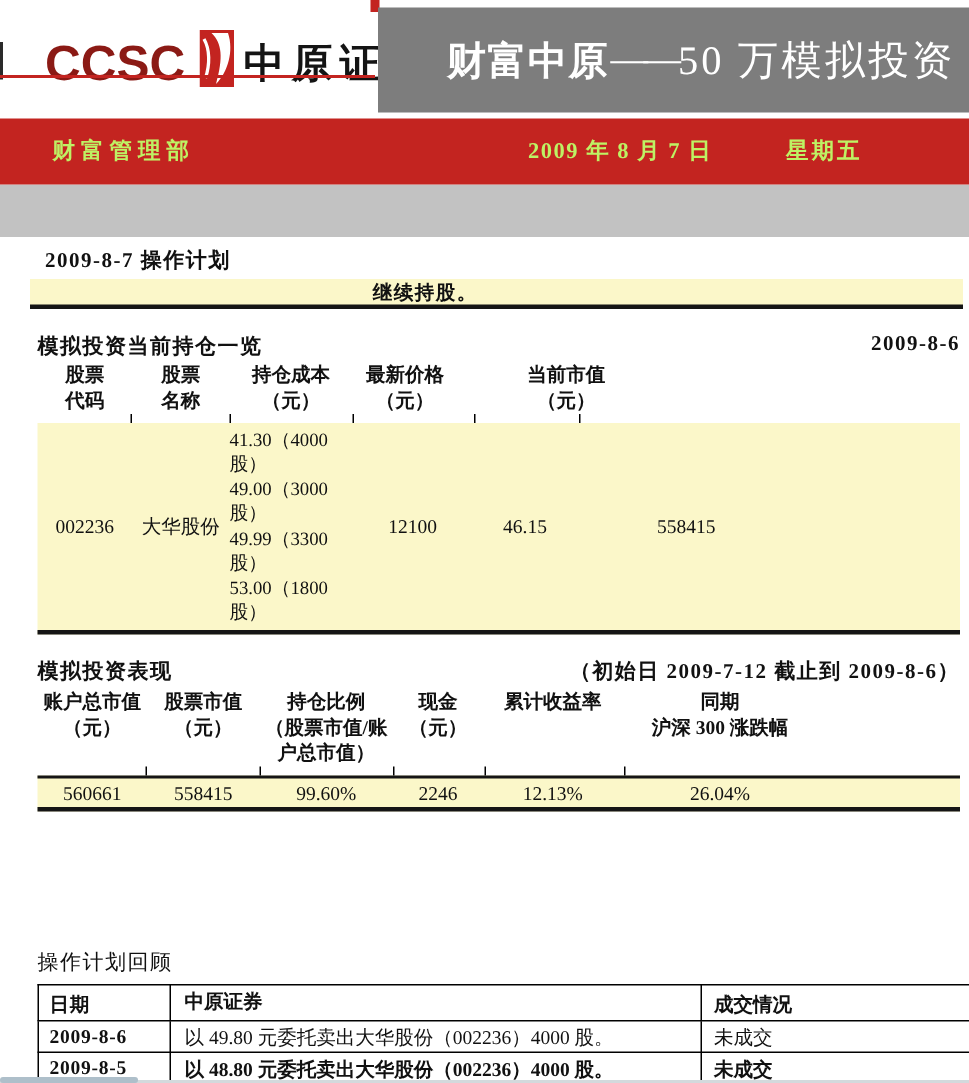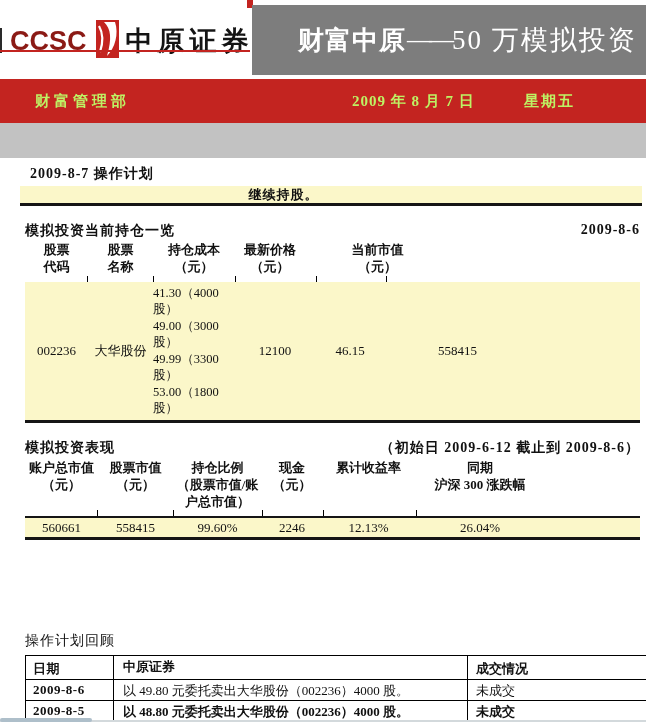--- a/index.html
+++ b/index.html
@@ -8,21 +8,21 @@
     background:#ffffff; font-family:"Liberation Serif","DejaVu Serif",serif;
     color:#111;
   }
 
   
   .top-area { position:relative; height:79px; background:#fff; }
   .left-mark { position:absolute; top:28px; left:0; width:2px; height:25px; background:#2a2a2a; }
   .red-sliver { position:absolute; top:0; left:247px; width:6px; height:8px; background:#c32420; }
   .logo-block { position:absolute; top:20px; left:10px; display:flex; align-items:center; }
   .ccsc-text { font-family:"Liberation Sans","DejaVu Sans",sans-serif; font-weight:bold;
-               font-size:27px; color:#8b1a15; letter-spacing:0; }
+               font-size:33px; color:#8b1a15; letter-spacing:0;margin-left:20px; }
   .logo-mark { margin:0 7px 0 9px; display:block; }
   .brand-name { font-weight:bold; font-size:27px; color:#141414; letter-spacing:5px; }
   .brand-underline { position:absolute; top:50px; left:0; width:250px; height:2px; background:#c32420; }
   .gray-banner { position:absolute; top:5px; left:252px; right:0; height:70px; background:#7d7d7d;
                  color:#fff; display:flex; align-items:center; padding-left:46px; box-sizing:border-box; }
   .gb-bold { font-weight:bold; font-size:26px; letter-spacing:1px; }
   .gb-dash { font-size:25px; letter-spacing:-3px; margin:0 1px; }
   .gb-rest { font-size:27px; letter-spacing:2px; }
 
   
@@ -164,21 +164,21 @@
       <div class="cell val hc4">12100</div>
       <div class="cell val hc5">46.15</div>
       <div class="cell val hc6">558415</div>
       <div class="cell val hc7"></div>
     </div>
   </div>
 
   <div class="perf">
     <div class="sec-head">
       <span>模拟投资表现</span>
-      <span>（初始日 2009-6-12 截止到 2009-8-6）</span>
+      <span>（初始日 2009-7-12 截止到 2009-8-6）</span>
     </div>
     <div class="flex-row" style="margin-top:3px;">
       <div class="cell hdr pre pc1">账户总市值
 （元）</div>
       <div class="cell hdr pre pc2">股票市值
 （元）</div>
       <div class="cell hdr pre pc3">持仓比例
 （股票市值/账
 户总市值）</div>
       <div class="cell hdr pre pc4">现金

